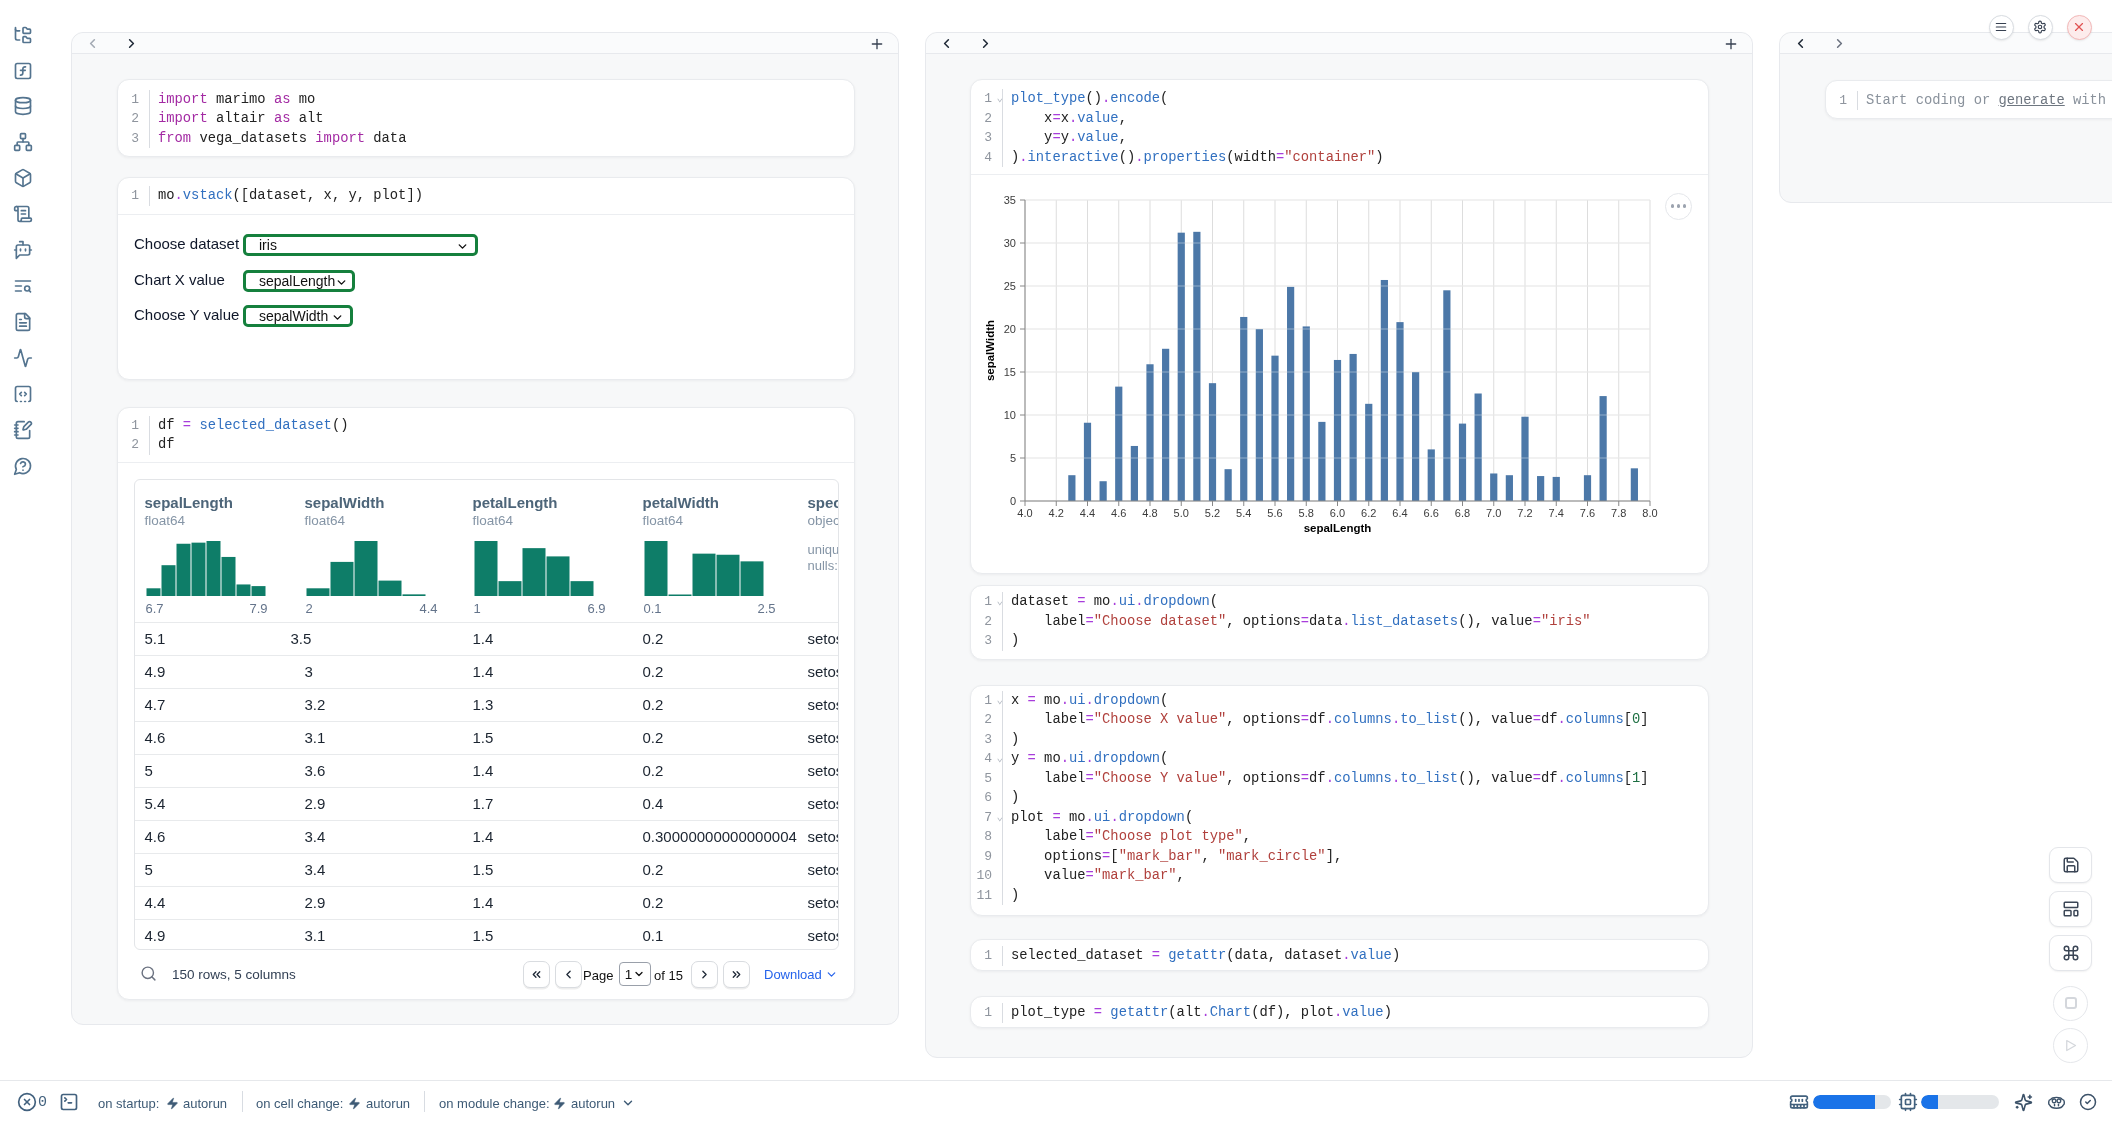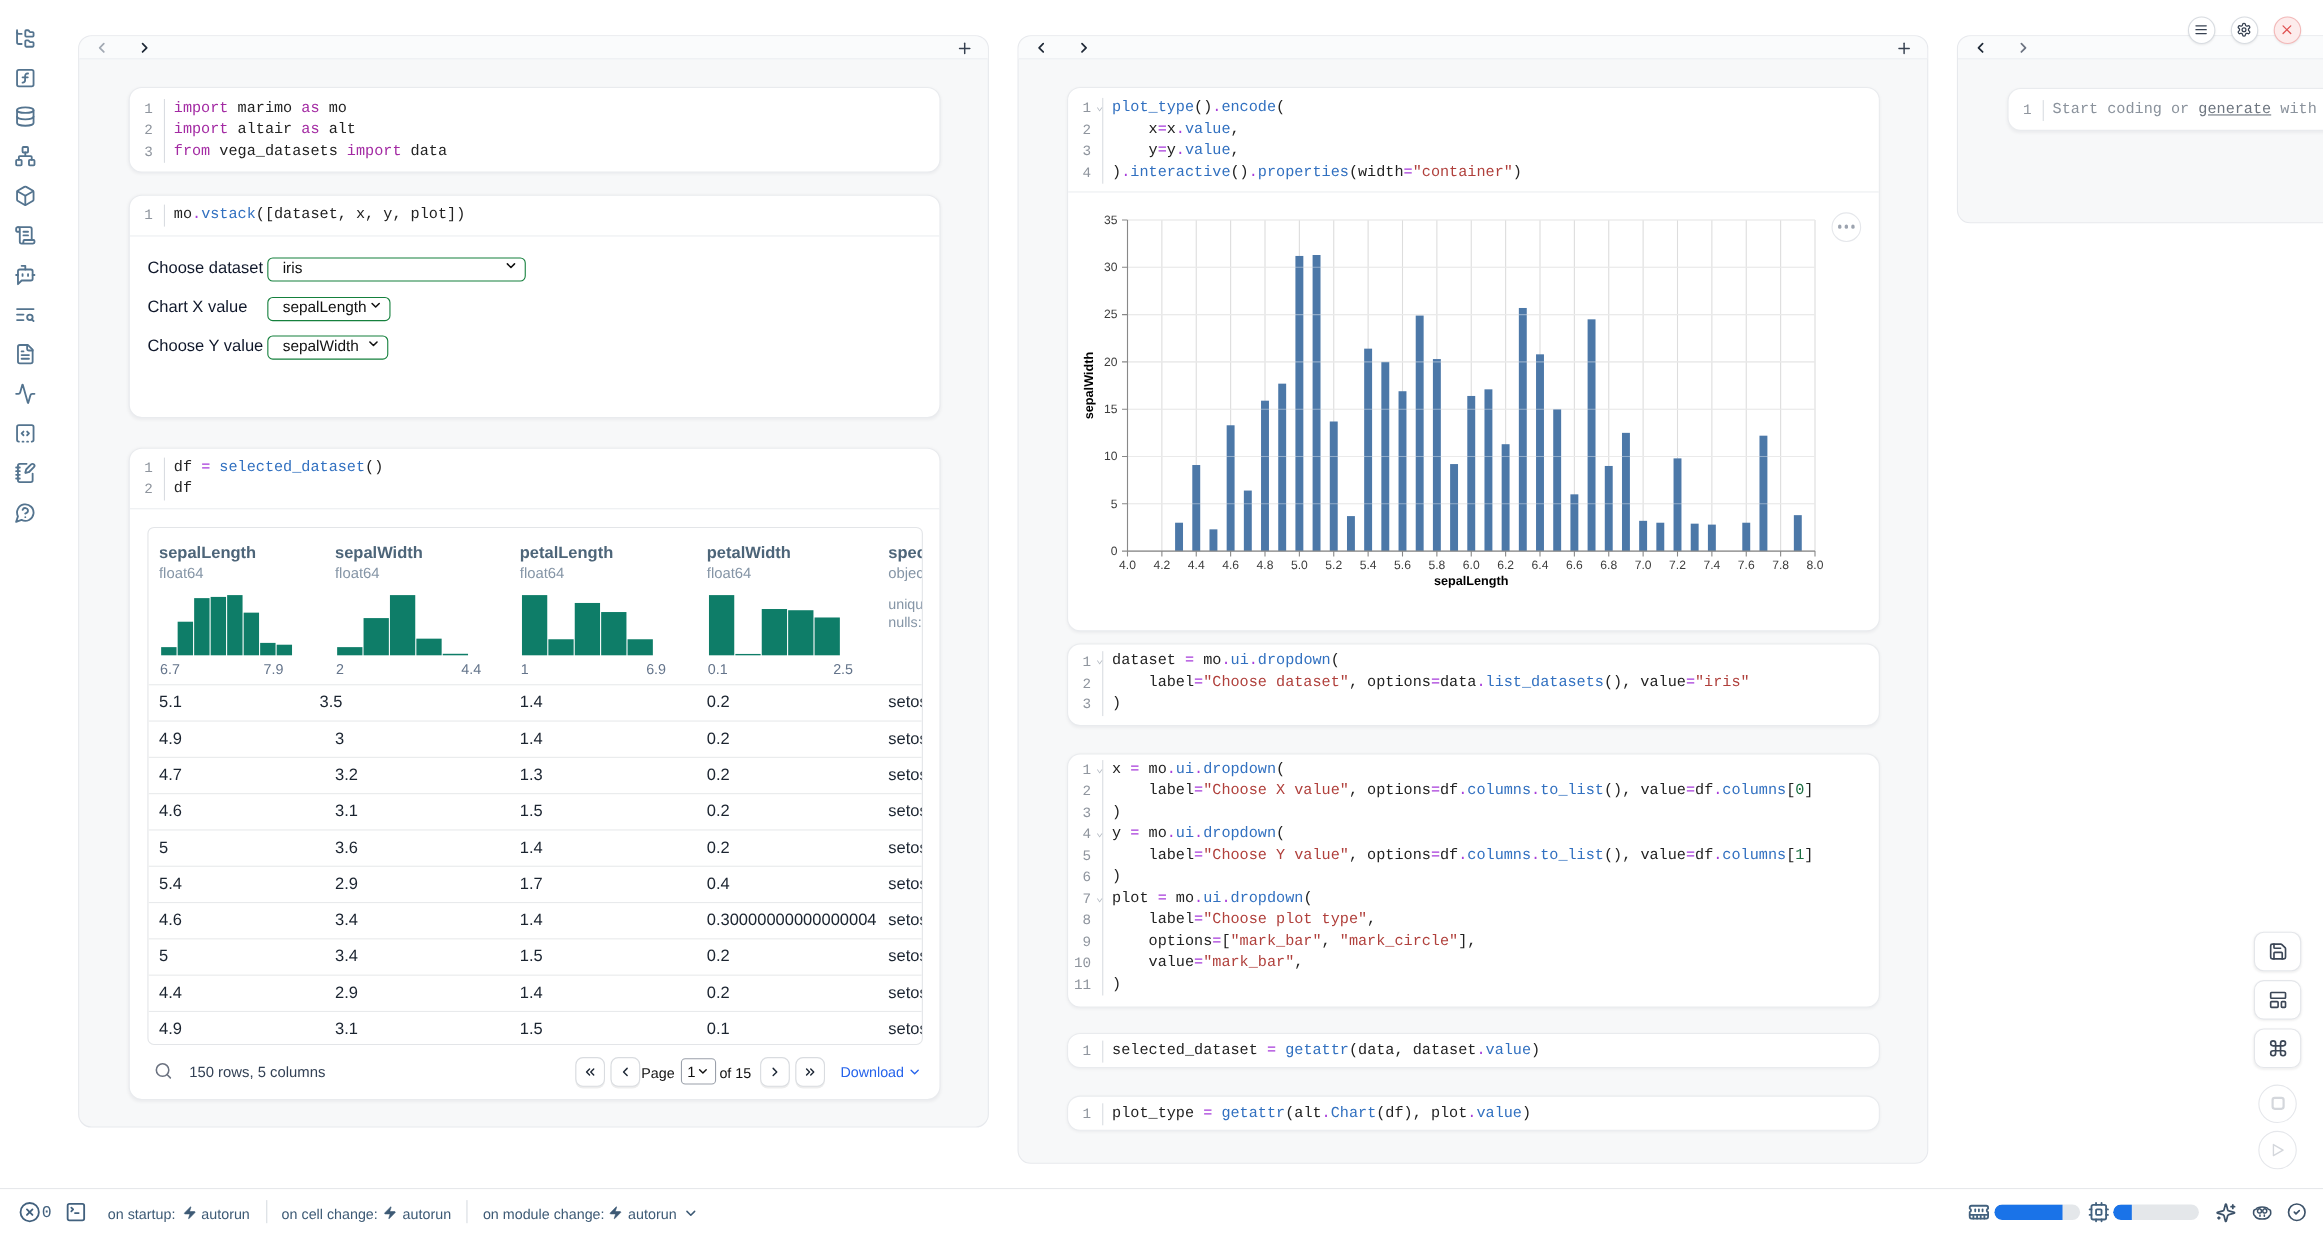--- a/index.html
+++ b/index.html
@@ -13,22 +13,22 @@
          box-shadow:0 1px 3px rgba(16,24,40,.05); }
 .codewrap { display:flex; }
 .gutter { width:32px; flex:none; border-right:1px solid #d9dce1; text-align:right; position:relative; }
 .ln { font:13px 'Liberation Mono', monospace; color:#8f959e; line-height:19.5px; padding-right:10px; position:relative; }
 .fold { position:absolute; right:-1px; top:0; font-size:11px; color:#b3b9c2; width:10px; }
 .codelines { padding-left:8px; white-space:pre; font:13.8px 'Liberation Mono', monospace; color:#222; }
 .cl { line-height:19.5px; height:19.5px; }
 .divider { position:absolute; left:0; width:100%; height:1px; background:#eceef1; }
 .ddrow { position:absolute; left:0; width:100%; height:22px; }
 .ddlabel { position:absolute; top:1px; font:15px 'Liberation Sans', sans-serif; color:#0f172a; }
-.select { position:absolute; top:0; height:22px; border:1px solid #15803d; border-radius:5px;
-           background:#fff; display:flex; align-items:flex-start; padding:0 6px 0 13px;
+.select { position:absolute; top:0; height:22px; border:3px solid #15803d; border-radius:5px;
+           background:#fff; display:flex; align-items:flex-end; padding:0 6px 0 13px;
            font:14px 'Liberation Sans', sans-serif; color:#111; }
 .table { position:absolute; background:#fff; border:1px solid #e3e5e8; border-radius:6px; overflow:hidden; }
 .th { position:absolute; font:bold 15px 'Liberation Sans', sans-serif; color:#4d6579; }
 .tt { position:absolute; font:13.5px 'Liberation Sans', sans-serif; color:#8595a6; }
 .tlab { position:absolute; font:13px 'Liberation Sans', sans-serif; color:#64748b; }
 .trline { position:absolute; left:0; width:100%; height:1px; background:#e8eaec; }
 .td { position:absolute; font:15px 'Liberation Sans', sans-serif; color:#1b2430; }
 .pbtn { position:absolute; top:1.5px; height:27px; background:#fff; border:1px solid #d9dce0;
          border-radius:7px; box-shadow:0 1.5px 0 rgba(0,0,0,.07); display:flex; align-items:center;
          justify-content:center; }
@@ -241,21 +241,21 @@
             <rect x="0.5" y="47.3" width="14.0" height="7.7" fill="#0e7d68"></rect>
             <rect x="15.5" y="24.2" width="14.0" height="30.8" fill="#0e7d68"></rect>
             <rect x="30.5" y="2.75" width="14.0" height="52.25" fill="#0e7d68"></rect>
             <rect x="45.5" y="1.65" width="14.0" height="53.35" fill="#0e7d68"></rect>
             <rect x="60.5" y="0.0" width="14.0" height="55.0" fill="#0e7d68"></rect>
             <rect x="75.5" y="15.95" width="14.0" height="39.05" fill="#0e7d68"></rect>
             <rect x="90.5" y="43.45" width="14.0" height="11.55" fill="#0e7d68"></rect>
             <rect x="105.5" y="45.1" width="14.0" height="9.9" fill="#0e7d68"></rect>
           </svg></div>
         <div class="tlab" style="left:11px;top:121px">6.7</div>
-        <div class="tlab" style="left:105px;top:121px;width:38px;text-align:left">7.9</div>
+        <div class="tlab" style="left:105px;top:121px;width:38px;text-align:center">7.9</div>
         <div class="th" style="left:170px;top:14px">sepalWidth</div>
         <div class="tt" style="left:170px;top:33px">float64</div>
         <div style="position:absolute;left:171px;top:61px"><svg width="120" height="55" viewBox="0 0 120 55">
             <rect x="0.5" y="47.3" width="23.0" height="7.7" fill="#0e7d68"></rect>
             <rect x="24.5" y="20.9" width="23.0" height="34.1" fill="#0e7d68"></rect>
             <rect x="48.5" y="0.0" width="23.0" height="55.0" fill="#0e7d68"></rect>
             <rect x="72.5" y="39.6" width="23.0" height="15.4" fill="#0e7d68"></rect>
             <rect x="96.5" y="53.35" width="23.0" height="1.65" fill="#0e7d68"></rect>
           </svg></div>
         <div class="tlab" style="left:171px;top:121px">2</div>

